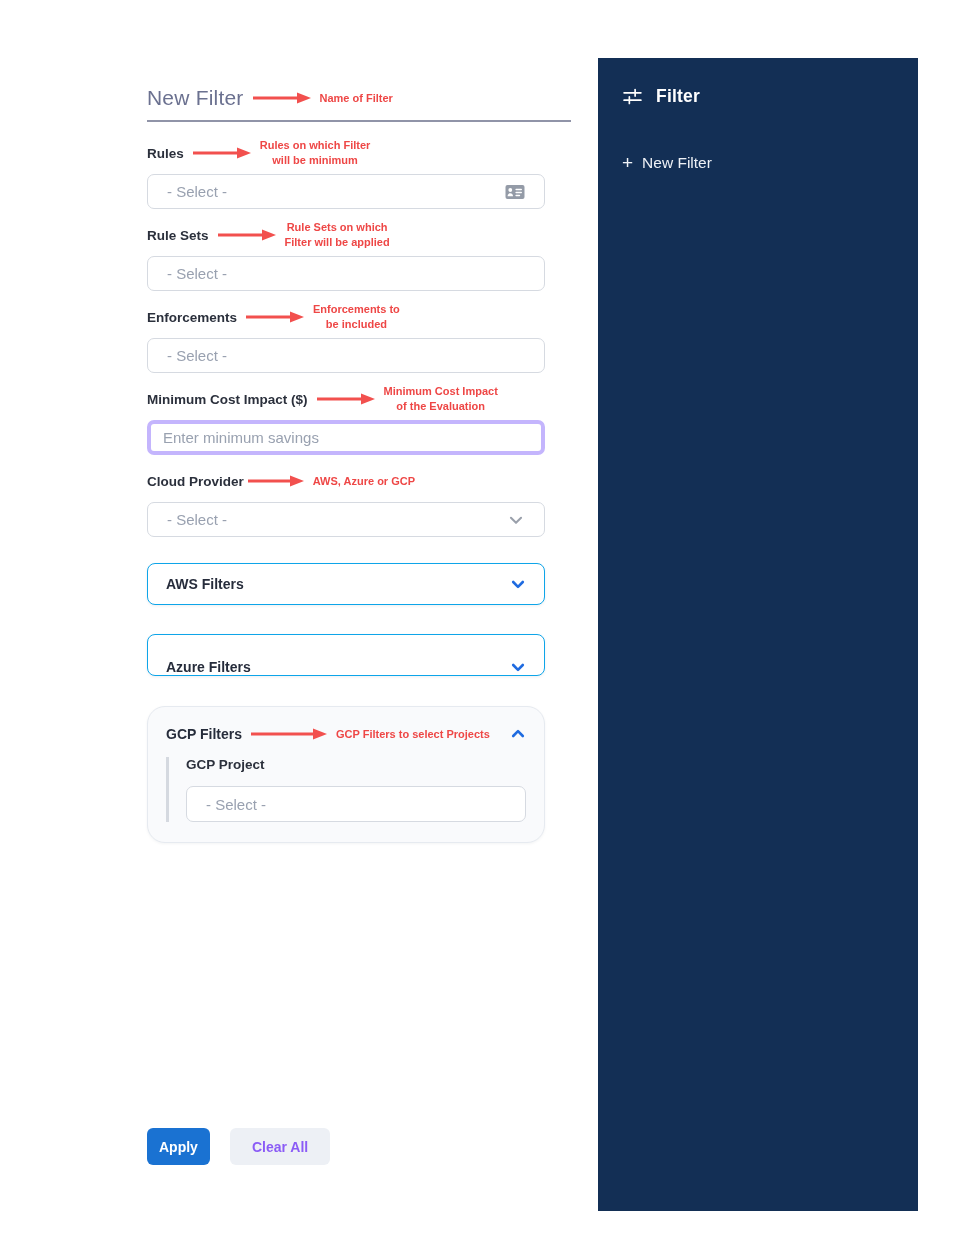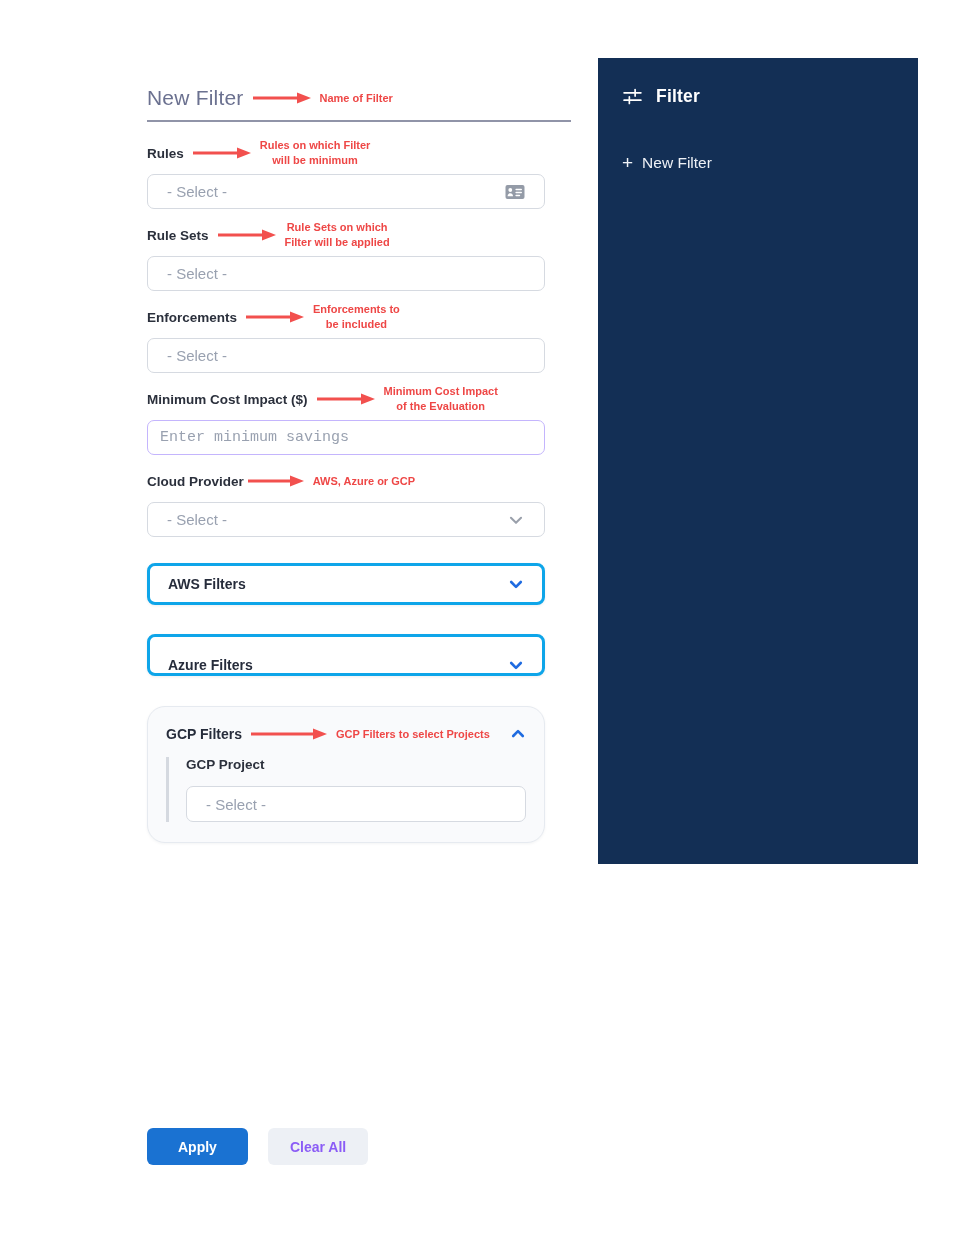--- a/index.html
+++ b/index.html
@@ -17,51 +17,51 @@
   .flabel{font-size:13.5px;font-weight:600;color:#2b303c;white-space:nowrap;}
   .arrow{margin-left:9px;flex:0 0 auto;}
   .anno{margin-left:9px;font-size:11px;font-weight:bold;color:#ee4746;line-height:15px;white-space:nowrap;}
   .anno.multi{display:flex;flex-direction:column;align-items:center;}
   .select-box{
     box-sizing:border-box;width:398px;height:35px;border:1px solid #d6dae1;border-radius:7px;
     background:#fff;display:flex;align-items:center;justify-content:space-between;padding:0 19px;
   }
   .sel-text{font-size:15px;color:#99a1b0;}
   .text-input{
-    box-sizing:border-box;width:398px;height:35px;border:1px solid #c4b5fd;border-radius:7px;
+    box-sizing:border-box;width:398px;height:35px;border:4px solid #c4b5fd;border-radius:7px;
     background:#fff;padding:0 12px;font-size:15px;color:#2b303c;outline:none;
-    font-family:Liberation Mono, monospace;
+    font-family:Liberation Sans, sans-serif;
   }
   .text-input::placeholder{color:#99a1b0;}
   .card{
-    box-sizing:border-box;width:398px;height:42px;border:3px solid #0ea5e9;border-radius:8px;
+    box-sizing:border-box;width:398px;height:42px;border:1px solid #0ea5e9;border-radius:8px;
     background:#fff;box-shadow:0 1px 3px rgba(20,30,55,.07);
     display:flex;align-items:center;justify-content:space-between;padding:0 18px;cursor:pointer;
   }
   .card.first{margin-top:26px;}
   .card.next{margin-top:29px;align-items:flex-end;}
   .card-label{font-size:14px;font-weight:700;color:#262c3b;}
   .gcp-card{
     box-sizing:border-box;width:398px;margin-top:30px;border:1px solid #e6eaf0;border-radius:18px;
     background:#f9fafc;box-shadow:0 1px 3px rgba(20,30,55,.05);padding:16px 18px 20px 18px;
   }
   .gcp-head{display:flex;align-items:center;height:22px;}
   .gcp-head .spacer{flex:1;}
   .gcp-body{margin-top:12px;border-left:3px solid #d5d9e0;padding-left:17px;}
   .gcp-body .flabel{display:block;height:18px;margin-bottom:11px;}
   .gcp-select{width:340px;height:36px;}
   .actions{position:absolute;left:147px;top:1128px;display:flex;gap:20px;}
   .btn{
     border:none;border-radius:6px;height:37px;font-size:14px;font-weight:700;cursor:pointer;
     font-family:"Liberation Sans", sans-serif;
   }
-  .btn-apply{background:#1a72d2;color:#ffffff;padding:0 31px;}
+  .btn-apply{background:#1a72d2;color:#ffffff;padding:0 12px;}
   .btn-clear{background:#edf0f5;color:#8b5cf6;padding:0 22px;}
   .sidebar{
-    position:absolute;left:598px;top:58px;width:320px;height:806px;background:#132f55;
+    position:absolute;left:598px;top:58px;width:320px;height:1153px;background:#132f55;
   }
   .sidebar-header{display:flex;align-items:center;gap:13px;padding:28px 0 0 24px;}
   .sidebar-title{font-size:17.5px;font-weight:700;color:#ffffff;letter-spacing:.2px;}
   .sidebar-new{display:flex;align-items:center;gap:9px;padding-left:24px;margin-top:46px;cursor:pointer;}
   .plus-glyph{font-size:19px;font-weight:400;color:#f0f3f8;line-height:1;}
   .sidebar-new-label{font-size:15.5px;color:#eef1f6;}
   .icon{display:inline-flex;align-items:center;}
 </style>
 </head>
 <body>

